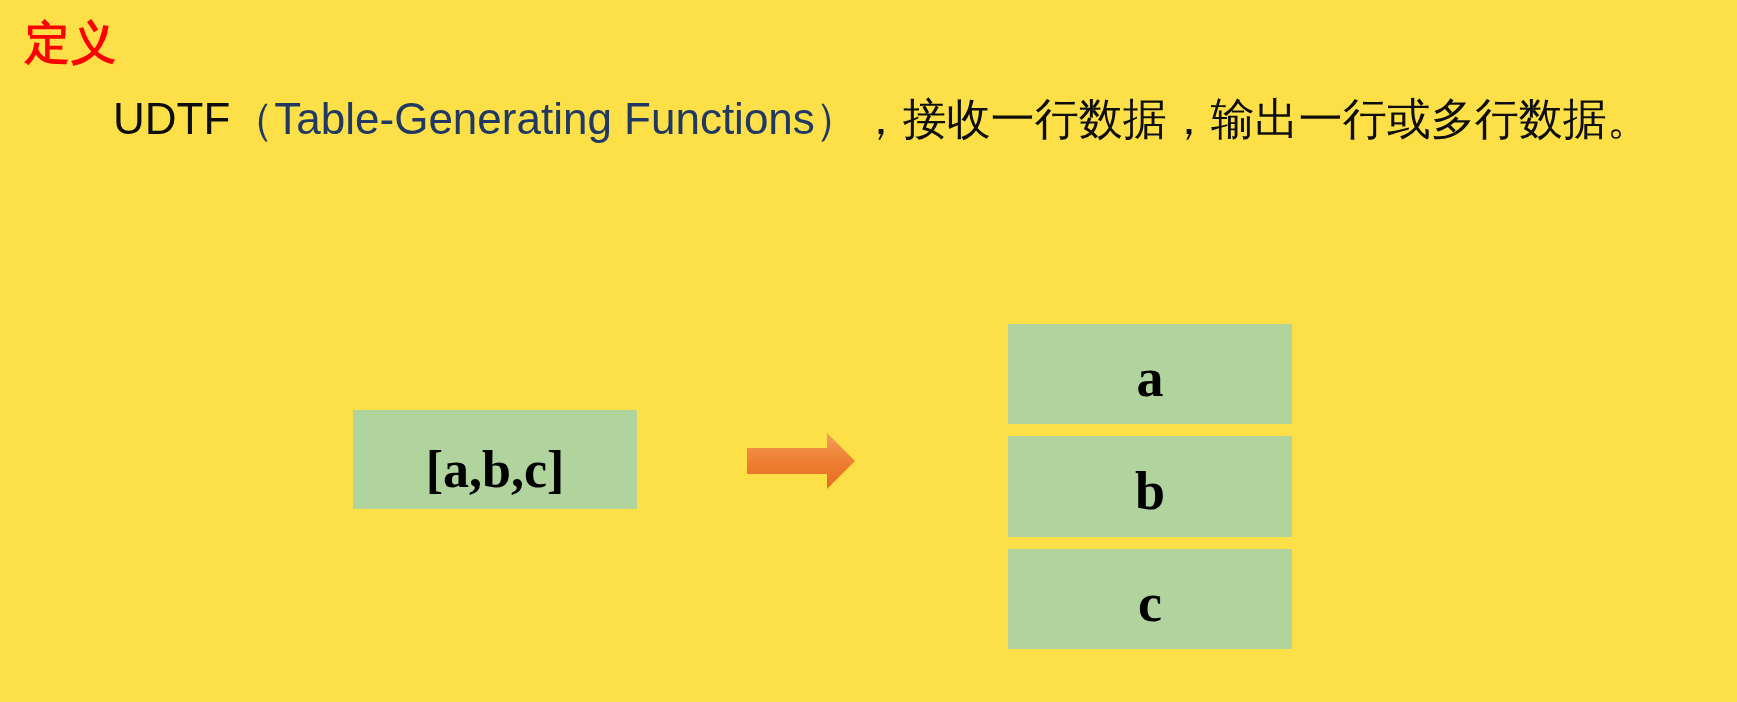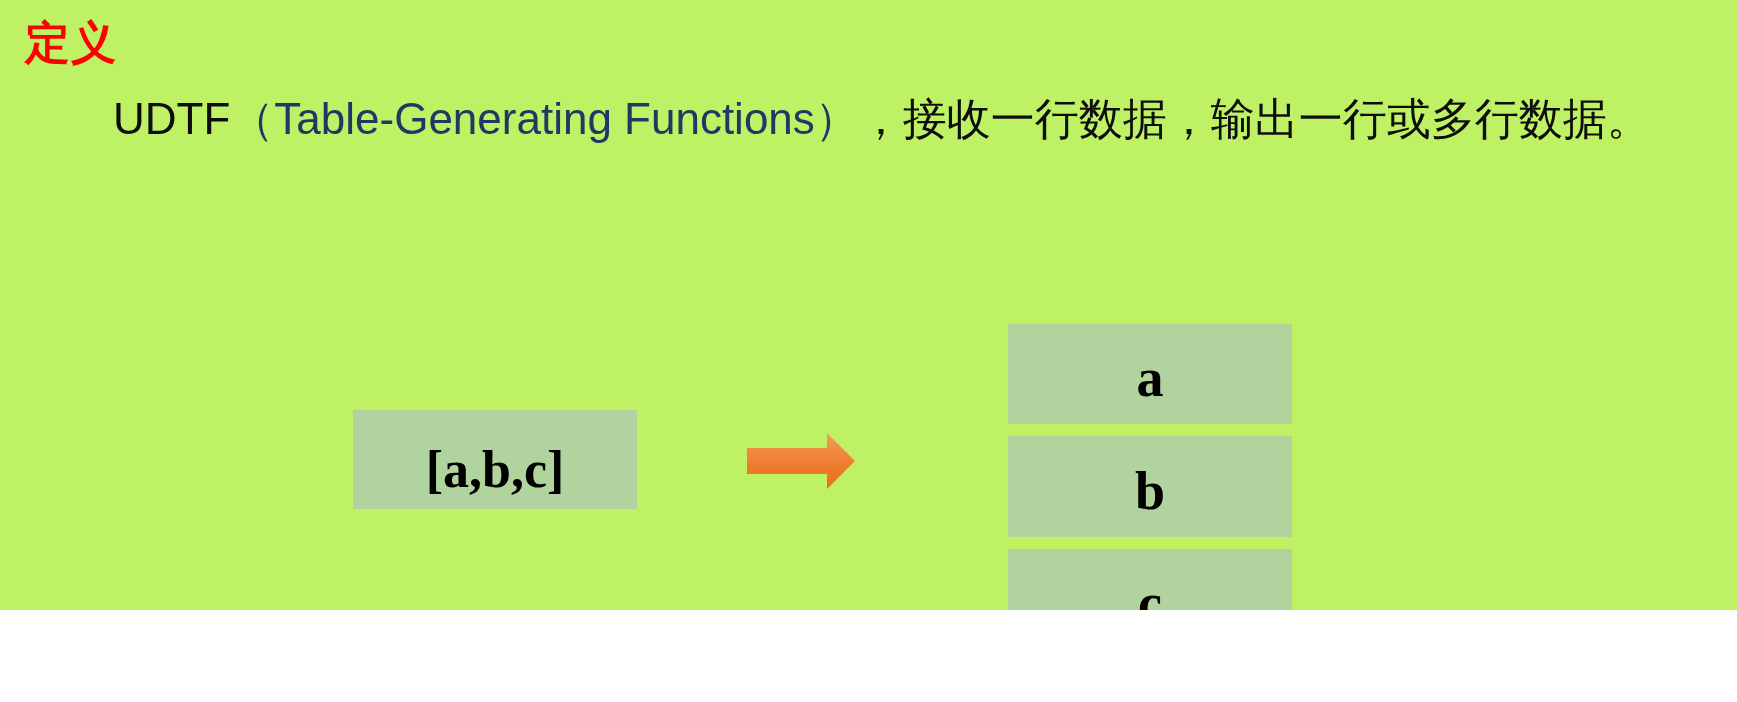--- a/index.html
+++ b/index.html
@@ -1,21 +1,21 @@
 <!DOCTYPE html>
 <html style="--title-red: #ff0000; --english-navy: #1f3864; --text-black: #0d0d0d; --box-green: #b1d39e; --arrow-orange: #ed7d31; --arrow-orange-light: #f49d55; --arrow-orange-dark: #e76e1f;"><head>
 <meta charset="utf-8">
 <style>
   html, body { margin: 0; padding: 0; background: #ffffff; }
 
   .slide {
     position: relative;
     width: 1737px;
-    height: 610px;
-    background: #bef264;
+    height: 702px;
+    background: #fde047;
     overflow: hidden;
     font-family: "Liberation Sans", sans-serif;
   }
 
   .title {
     position: absolute;
     left: 25px;
     top: 16px;
     font-size: 45px;
     line-height: 1.2;

